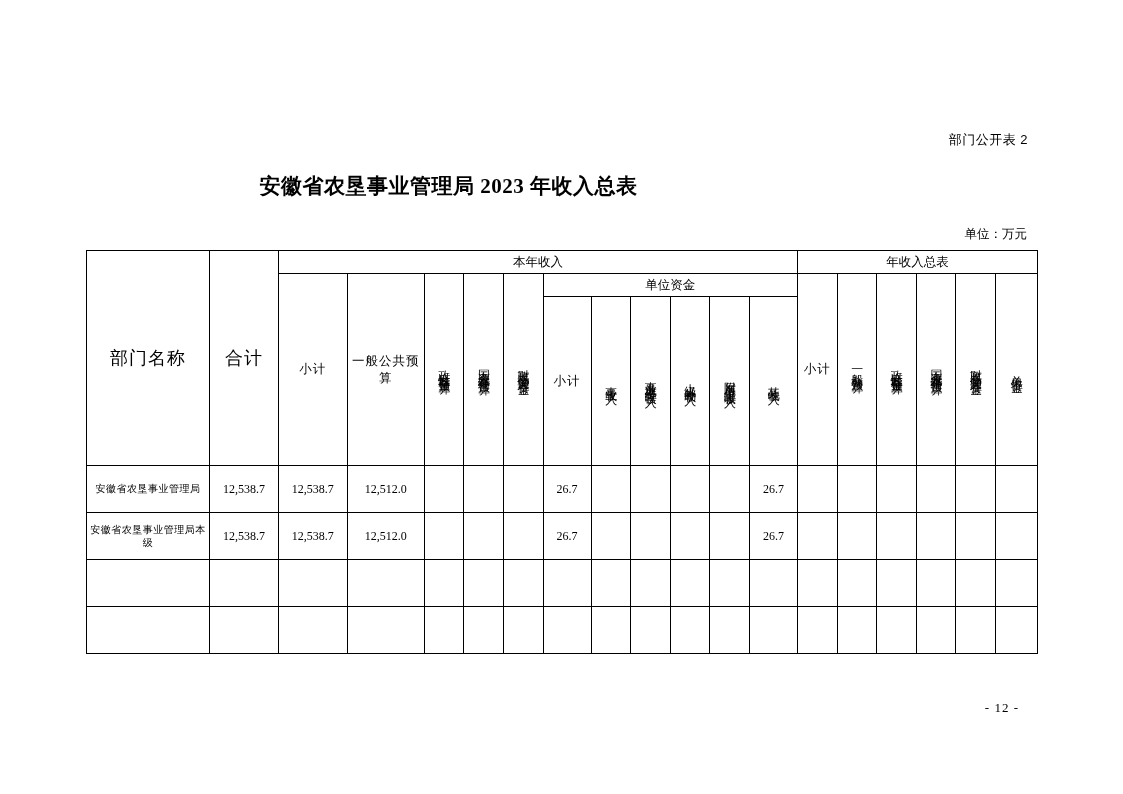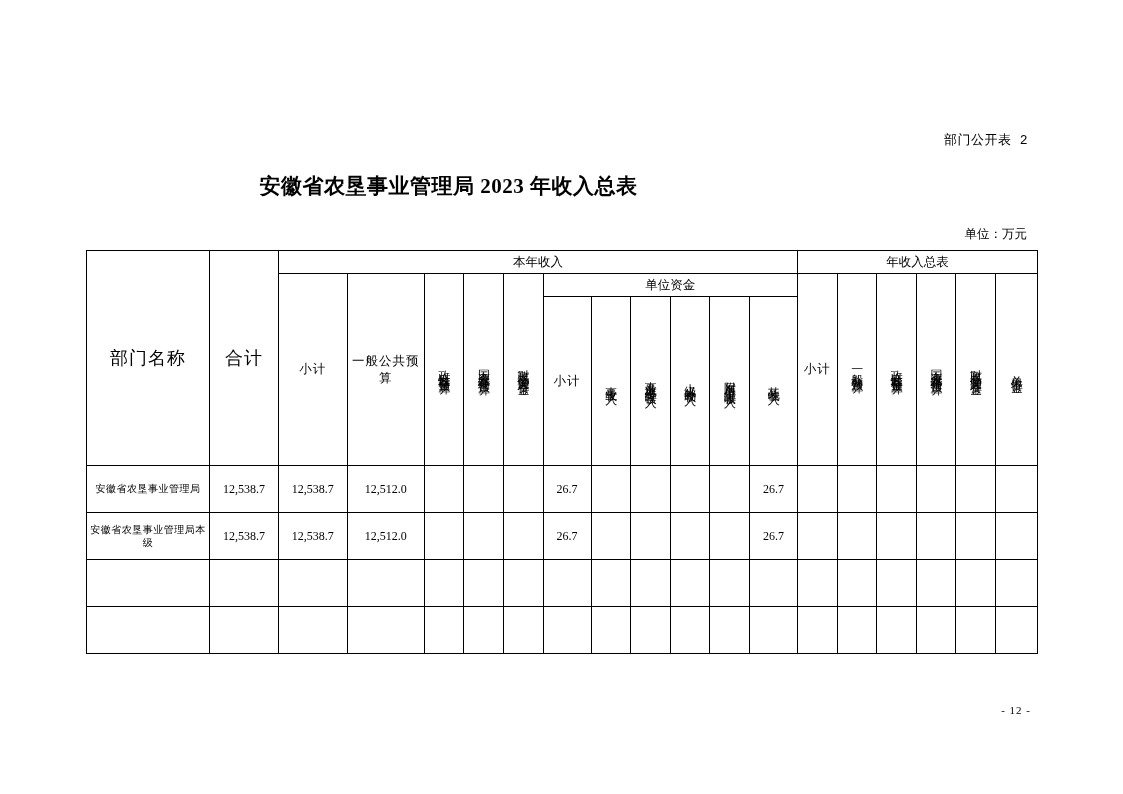--- a/index.html
+++ b/index.html
@@ -19,21 +19,21 @@
     position: relative;
     width: 1123px;
     height: 794px;
     box-sizing: border-box;
   }
   .form-code {
     position: absolute;
     top: 131px;
     right: 95px;
     font-size: 13px;
-    font-family: Liberation Mono, monospace;
+    font-family: Liberation Sans, sans-serif;
     letter-spacing: 0.5px;
   }
   .doc-title {
     position: absolute;
     top: 172px;
     left: 0;
     width: 897px;
     text-align: center;
     font-size: 21px;
     font-weight: bold;
@@ -106,22 +106,22 @@
   td.num {
     font-size: 12px;
     font-family: "Liberation Serif", "DejaVu Serif", serif;
   }
   td.blank-row {
     height: 46px;
   }
   .page-number {
     position: absolute;
     bottom: 78px;
-    right: 92px;
-    font-size: 11px;
+    right: 104px;
+    font-size: 13px;
     font-family: "Liberation Serif", "DejaVu Serif", serif;
     letter-spacing: 1px;
   }
 </style>
 </head>
 <body>
 
 <div class="page">
 
   <div class="form-code">部门公开表 2</div>

